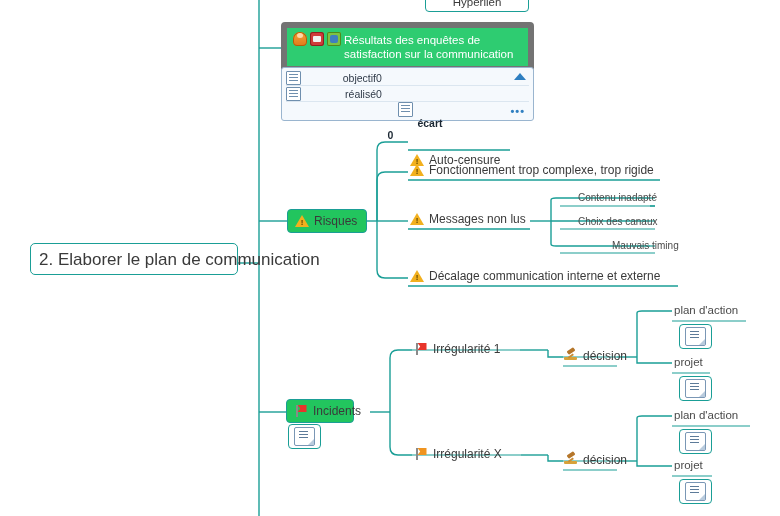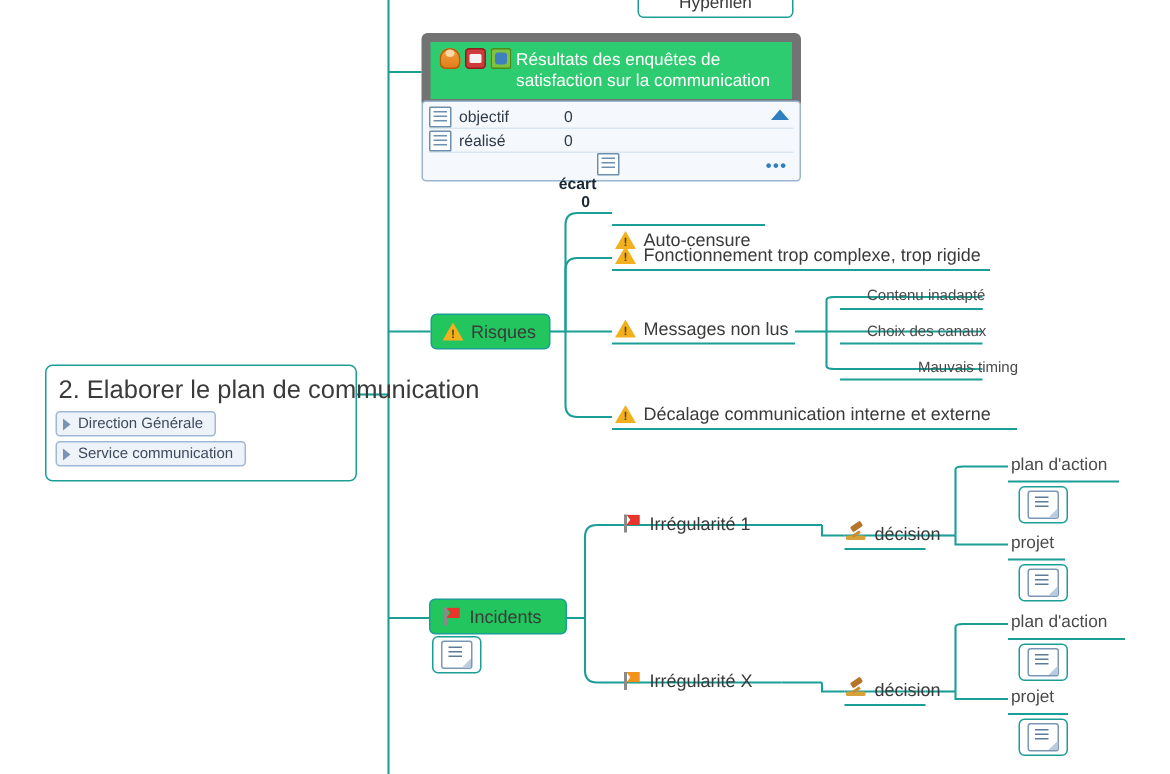--- a/index.html
+++ b/index.html
@@ -177,21 +177,21 @@
     border-radius: 1px;
   }
   .trow .tic::after {
     content: "";
     position: absolute;
     left: 2px; top: 2px; right: 2px;
     height: 1px;
     background: #6f8fae;
     box-shadow: 0 3px 0 #6f8fae, 0 6px 0 #6f8fae;
   }
-  .trow .tlabel { width: 70px; }
+  .trow .tlabel { width: 70px; text-align: right; }
   .trow .tvalue { width: 40px; }
   .trow.bold { font-weight: bold; color: #1b2733; flex-direction: column; }
   .tri-up {
     position: absolute;
     right: 3px; top: 3px;
     width: 0; height: 0;
     border-left: 6px solid transparent;
     border-right: 6px solid transparent;
     border-bottom: 7px solid #2f7fc1;
   }
@@ -453,24 +453,20 @@
     <div class="trow bold">
       <span class="tic"></span>
       <span class="tlabel">écart</span>
       <span class="tvalue">0</span>
       <span class="dots">•••</span>
     </div>
   </div>
 
   <div class="node central">
     <div class="title">2. Elaborer le plan de communication</div>
-    <div class="subs">
-      <div class="sub-pill">Direction Générale</div>
-      <div class="sub-pill">Service communication</div>
-    </div>
   </div>
 
   <div class="node boxed topic" style="left:287px; top:209px;">
     <span class="warn"></span>
     <span>Risques</span>
   </div>
 
   <div class="node topic" style="left:410px; top:133px;margin-top:20px;">
     <span class="warn"></span>
     <span>Auto-censure</span>
@@ -494,21 +490,21 @@
   </div>
   <div class="node topic small" style="left:612px; top:240px;">
     <span>Mauvais timing</span>
   </div>
 
   <div class="node topic" style="left:410px; top:269px;">
     <span class="warn"></span>
     <span>Décalage communication interne et externe</span>
   </div>
 
-  <div class="node boxed" style="left:286px; top:399px; width:92px;">
+  <div class="node boxed" style="left:286px; top:399px; width:68px;">
     <div class="topic">
       <span class="flag"></span>
       <span>Incidents</span>
     </div>
   </div>
   <div class="node attach-box" style="left:288px; top:424px;">
     <div class="doc-attach"></div>
   </div>
 
   <div class="node topic" style="left:414px; top:342px;">

